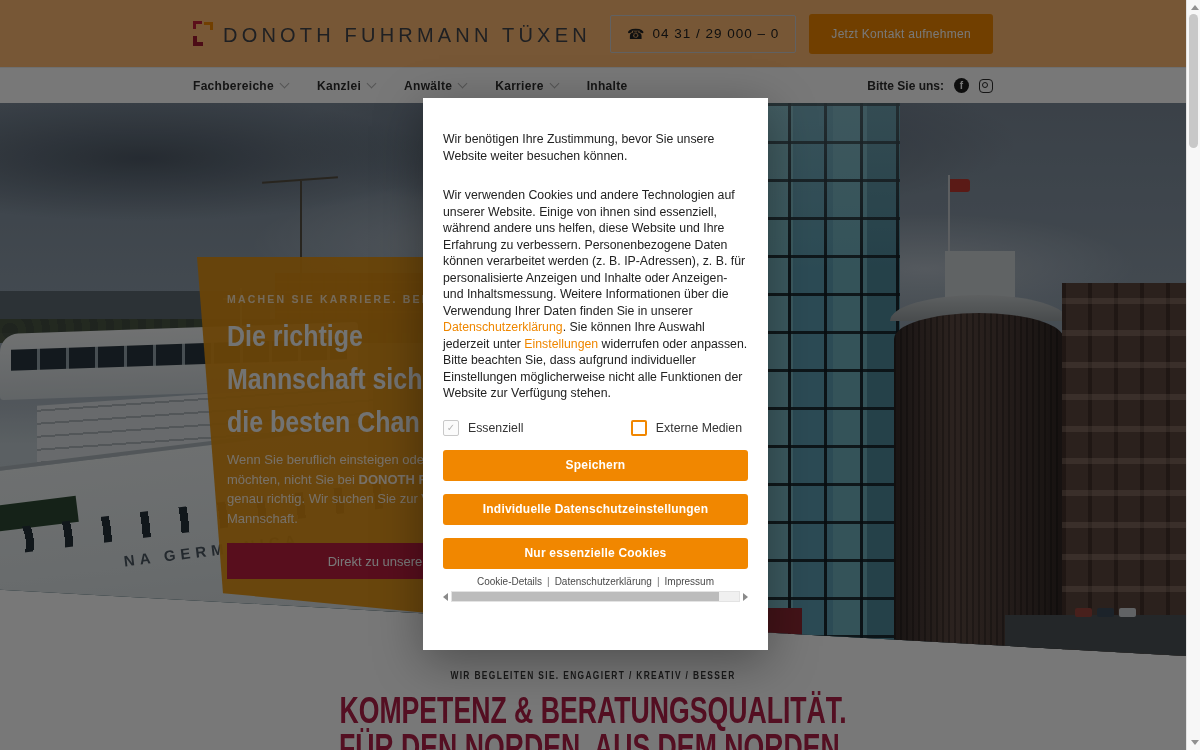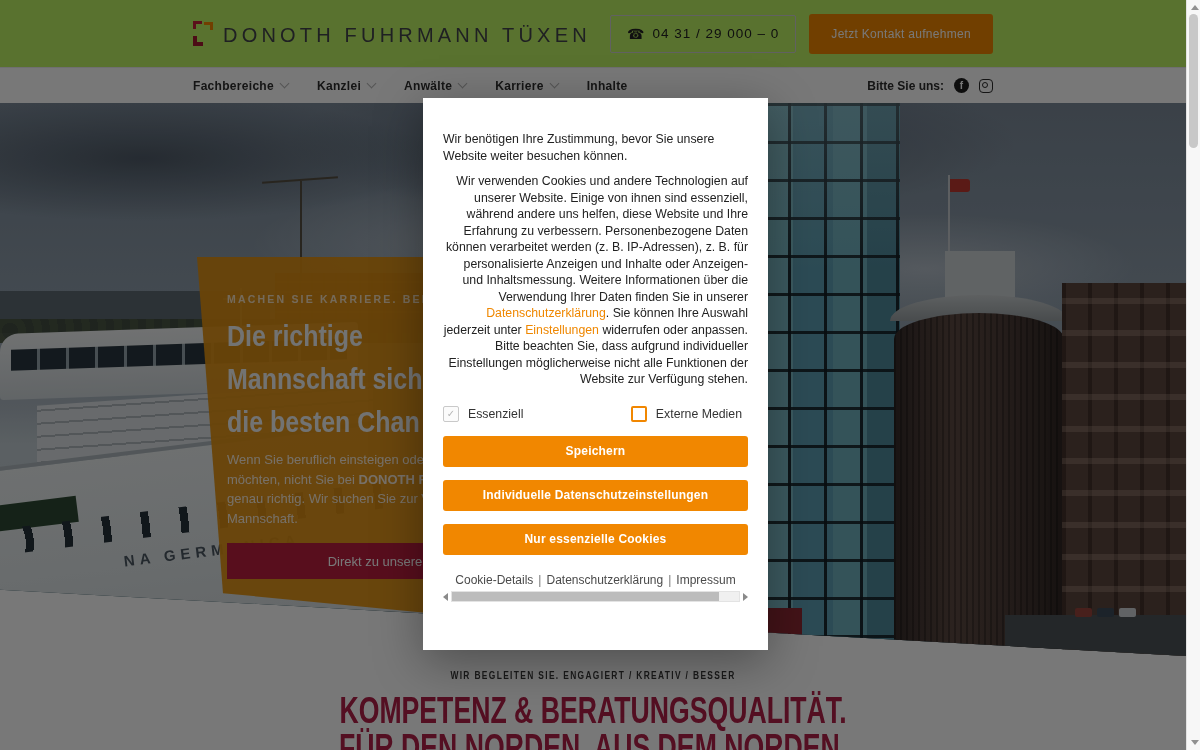--- a/index.html
+++ b/index.html
@@ -1,20 +1,20 @@
 <!DOCTYPE html>
 <html><head>
 <meta charset="utf-8">
 <style>
   html,body{margin:0;padding:0;}
   body{font-family:"Liberation Sans",sans-serif;background:#fff;}
   .page{position:relative;width:1200px;height:750px;overflow:hidden;background:#fff;}
 
   
-  .site-header{position:absolute;top:0;left:0;width:1186px;height:67px;background:#bef264;border-bottom:1px solid #ebebeb;z-index:1;}
+  .site-header{position:absolute;top:0;left:0;width:1186px;height:67px;background:#fdba74;border-bottom:1px solid #ebebeb;z-index:1;}
   .container{width:800px;margin-left:193px;position:relative;height:100%;display:flex;align-items:center;}
   .logo{display:flex;align-items:flex-end;gap:8px;}
   .logo-mark{position:relative;width:22px;height:25px;display:inline-block;flex:none;}
   .logo-mark .c{position:absolute;display:block;}
   .logo-mark .c-tl{top:0;left:0;width:9px;height:8px;border-top:3px solid #c22038;border-left:3px solid #c22038;box-sizing:border-box;}
   .logo-mark .c-tr{top:1px;right:2px;width:9px;height:8px;border-top:3px solid #f18700;border-right:3px solid #f18700;box-sizing:border-box;}
   .logo-mark .c-bl{bottom:0;left:0;width:10px;height:10px;border-bottom:4px solid #a11a30;border-left:4px solid #a11a30;box-sizing:border-box;}
   .logo-text{font-size:20px;letter-spacing:4.2px;color:#43454b;white-space:nowrap;line-height:22px;}
   .header-right{margin-left:auto;display:flex;align-items:center;gap:13px;}
   .phone-box{display:flex;align-items:center;gap:8px;border:1px solid #cfcfcf;height:36px;padding:0 16px;border-radius:2px;}
@@ -113,29 +113,29 @@
   .overlay{position:absolute;left:0;top:0;width:1186px;height:750px;background:rgba(0,0,0,.53);z-index:20;}
   .modal{position:absolute;left:423px;top:98px;width:345px;height:552px;background:#fff;z-index:30;box-shadow:0 12px 45px rgba(0,0,0,.35);box-sizing:border-box;padding:20px 20px 0 20px;}
   .modal-title-row{display:flex;align-items:center;justify-content:center;gap:9px;margin-top:2px;}
   .modal-mark{position:relative;width:24px;height:26px;flex:none;}
   .modal-mark .c{position:absolute;}
   .modal-mark .c-tl{top:0;left:0;width:10px;height:9px;border-top:4px solid #c52039;border-left:4px solid #c52039;box-sizing:border-box;}
   .modal-mark .c-tr{top:1px;right:1px;width:10px;height:9px;border-top:4px solid #f18700;border-right:4px solid #f18700;box-sizing:border-box;}
   .modal-mark .c-bl{bottom:0;left:0;width:11px;height:11px;border-bottom:5px solid #9f1a30;border-left:5px solid #9f1a30;box-sizing:border-box;}
   .modal-title{font-size:17.5px;color:#2e2e2e;}
   .modal-intro{margin-top:13px;font-size:12.3px;line-height:16.5px;color:#222;}
-  .modal-body{margin-top:9px;font-size:12.3px;line-height:16.5px;color:#222;text-align:right;}
+  .modal-body{margin-top:23px;font-size:12.3px;line-height:16.5px;color:#222;}
   .modal-body a{color:#ef8700;text-decoration:none;cursor:pointer;}
   .check-row{margin-top:18px;display:flex;justify-content:space-between;align-items:center;padding-right:6px;}
   .check-item{display:flex;align-items:center;gap:9px;font-size:12.3px;color:#333;}
   .cb-ess{width:14px;height:14px;border:1px solid #c9c9c9;background:#fbfbfb;color:#b5b5b5;font-size:10px;line-height:14px;text-align:center;border-radius:2px;}
   .cb-ext{width:12px;height:12px;border:2px solid #f18700;background:#fff;border-radius:2px;}
   .btn-col{margin-top:14px;}
   .consent-btn{display:block;width:100%;height:31px;margin-top:13px;background:#f18700;color:#fff;border:none;border-radius:3px;font-size:12px;font-weight:700;letter-spacing:.2px;font-family:"Liberation Sans",sans-serif;cursor:pointer;}
-  .footer-links{margin-top:18px;text-align:center;font-size:12px;color:#4a4a4a;}
+  .footer-links{margin-top:7px;text-align:center;font-size:10px;color:#4a4a4a;}
   .footer-links span{cursor:pointer;}
   .footer-links .sep{margin:0 5px;color:#777;cursor:default;}
   .h-scroll{margin-top:5px;display:flex;align-items:center;height:10px;}
   .hs-arrow{width:0;height:0;border-style:solid;flex:none;cursor:pointer;}
   .hs-left{border-width:4px 5px 4px 0;border-color:transparent #8a8a8a transparent transparent;}
   .hs-right{border-width:4px 0 4px 5px;border-color:transparent transparent transparent #8a8a8a;}
   .hs-track{flex:1;height:9px;background:#f0f0f0;border:1px solid #e3e3e3;margin:0 3px;position:relative;}
   .hs-thumb{position:absolute;left:0;top:0;height:100%;width:93%;background:#bcbcbc;cursor:pointer;}
 
   

